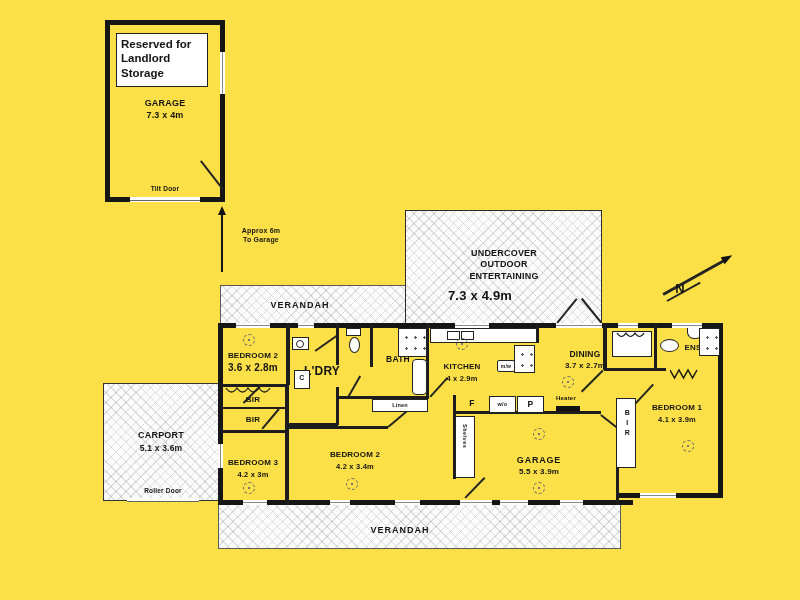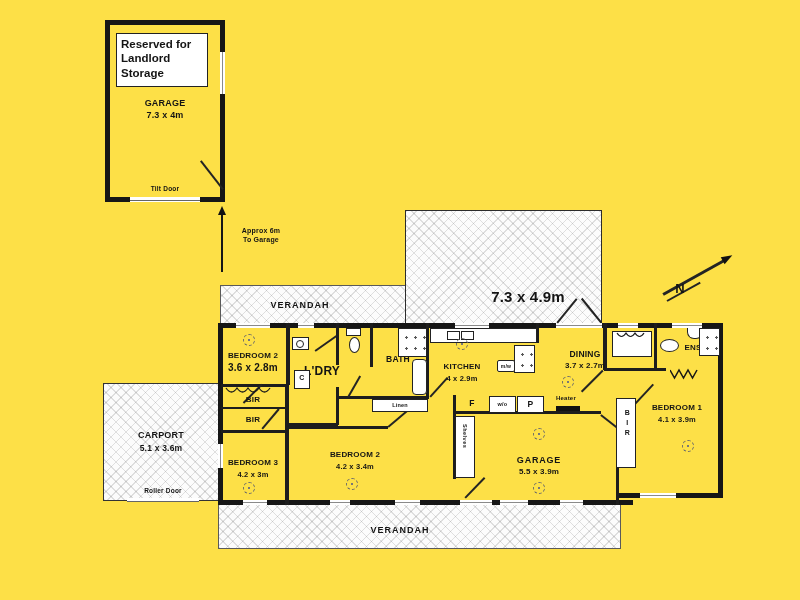--- a/index.html
+++ b/index.html
@@ -56,21 +56,22 @@
 
   <div class="door" style="left:663px;top:293px;width:72px;height:2.5px;transform:rotate(-29deg)"></div>
   <div class="door" style="left:667px;top:300px;width:38px;height:2px;transform:rotate(-29deg)"></div>
   <div class="tri-ne" style="left:722px;top:254px"></div>
   <div class="lbl" style="left:670px;top:281px;width:20px;font-size:13px">N</div>
 
   <div class="hatch" style="left:220px;top:285px;width:187px;height:40px;border-bottom:none"></div>
   <div class="lbl" style="left:240px;top:300px;width:120px;font-size:9px;letter-spacing:1px">VERANDAH</div>
 
   <div class="hatch" style="left:405px;top:210px;width:197px;height:115px;border:1.5px solid #2c2c2c;border-bottom:none"></div>
-  <div class="lbl" style="left:472px;top:288px;width:112px;font-size:15px">7.3 x 4.9m</div>
+  <div class="lbl wrap" style="left:448px;top:248px;width:112px;font-size:9px">UNDERCOVER OUTDOOR ENTERTAINING</div>
+  <div class="lbl" style="left:424px;top:288px;width:112px;font-size:13px">7.3 x 4.9m</div>
 
   <div class="hatch" style="left:218px;top:505px;width:403px;height:44px;border-top:none"></div>
   <div class="lbl" style="left:340px;top:525px;width:120px;font-size:9px;letter-spacing:1px">VERANDAH</div>
 
   <div class="hatch" style="left:103px;top:383px;width:116px;height:118px;border:1.5px solid #333"></div>
   <div class="lbl" style="left:111px;top:430px;width:100px;font-size:9px">CARPORT</div>
   <div class="lbl" style="left:111px;top:443px;width:100px;font-size:8.5px">5.1 x 3.6m</div>
   <div class="gap" style="left:127px;top:498px;width:72px;height:4px"></div>
   <div class="lbl" style="left:127px;top:487px;width:72px;font-size:6.5px">Roller Door</div>
 

